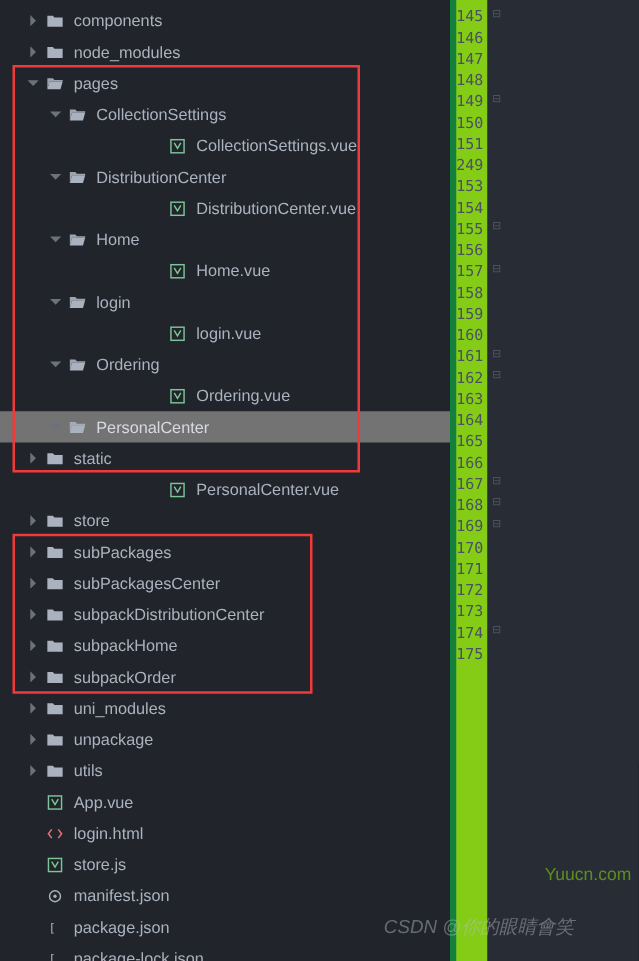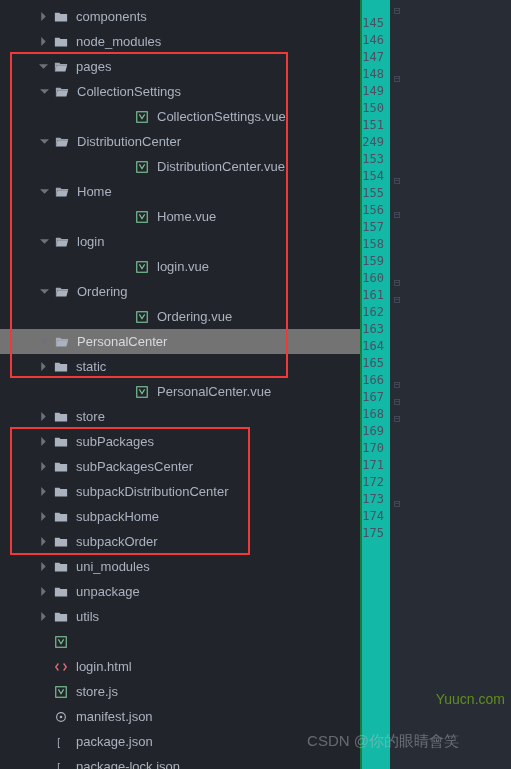--- a/index.html
+++ b/index.html
@@ -49,38 +49,38 @@
 .icon svg { width: 14px; height: 14px; }
 .folder-closed { color: #abb2bf; }
 .folder-open { color: #abb2bf; }
 .vue-icon { color: #7ec699; }
 .html-icon { color: #e06c75; }
 .json-alt-icon { color: #abb2bf; }
 .json-icon { color: #abb2bf; }
 .label { color: #abb2bf; flex: 1; }
 .selected .label { color: #d7dae0; }
 
-.indent-1 { padding-left: 37px; }
+.indent-1 { padding-left: 20px; }
 .indent-2 { padding-left: 38px; }
 .indent-4 { padding-left: 118px; }
 
 .highlight-box {
   position: absolute;
   border: 2px solid #f03a3a;
   pointer-events: none;
   z-index: 10;
 }
 .box1 { left: 10px; top: 52px; width: 278px; height: 326px; }
 .box2 { left: 10px; top: 427px; width: 240px; height: 128px; }
 
 .gutter {
   width: 30px;
-  background: #14b8a6;
-  border-left: 2px solid #15803d;
-  padding-top: 16px;
+  background: #84cc16;
+  border-left: 5px solid #15803d;
+  padding-top: 6px;
 }
 .line-no {
   height: 17px;
   color: #495162;
   font-size: 12px;
   text-align: right;
   padding-right: 6px;
   font-family: Consolas, monospace;
 }
 .code-area {
@@ -111,20 +111,21 @@
   z-index: 20;
 }
 .watermark2 {
   position: absolute;
   right: 52px;
   bottom: 18px;
   color: #b9bec7;
   font-size: 15px;
   opacity: 0.45;
   z-index: 20;
+  font-style: italic;
 }
 </style>
 </head>
 <body>
 
 <div class="tree-panel" id="tree">
     <div class="tree-row indent-1">
       <span class="arrow">
         <svg viewBox="0 0 8 8">
           <path d="M2 0 L6 4 L2 8 Z" fill="currentColor"></path>
@@ -439,20 +440,21 @@
       <span class="label">utils</span>
     </div>
     <div class="tree-row indent-1">
       <span class="arrow"></span>
       <span class="icon vue-icon">
         <svg viewBox="0 0 16 16">
           <rect x="2" y="2" width="12" height="12" fill="none" stroke="currentColor" stroke-width="1.3"></rect>
           <path d="M5 5l3 5 3-5" fill="none" stroke="currentColor" stroke-width="1.3"></path>
         </svg>
       </span>
+      <span class="label">App.vue</span>
     </div>
     <div class="tree-row indent-1">
       <span class="arrow"></span>
       <span class="icon html-icon">
         <svg viewBox="0 0 16 16">
           <path d="M5 4L2 8l3 4M11 4l3 4-3 4" fill="none" stroke="currentColor" stroke-width="1.5"></path>
         </svg>
       </span>
       <span class="label">login.html</span>
     </div>

